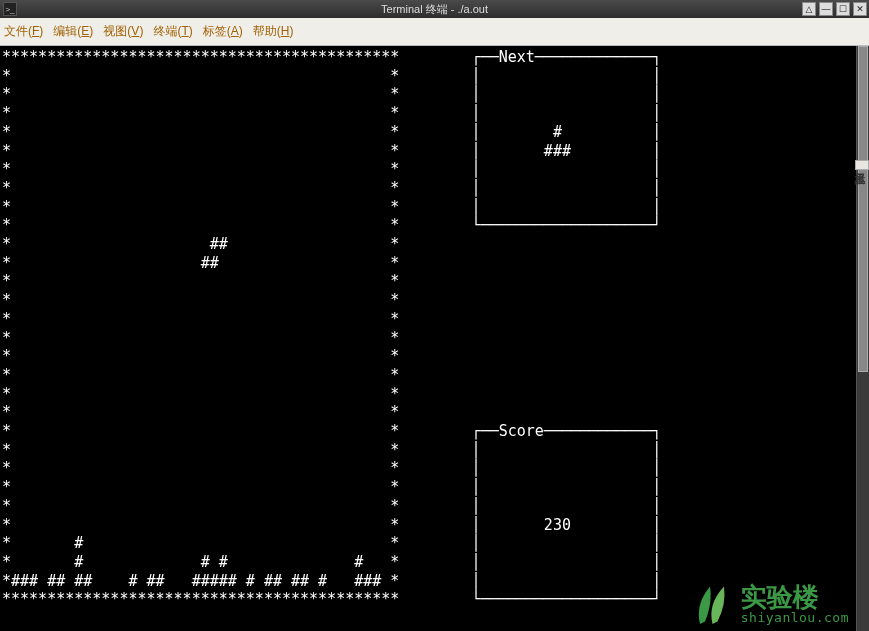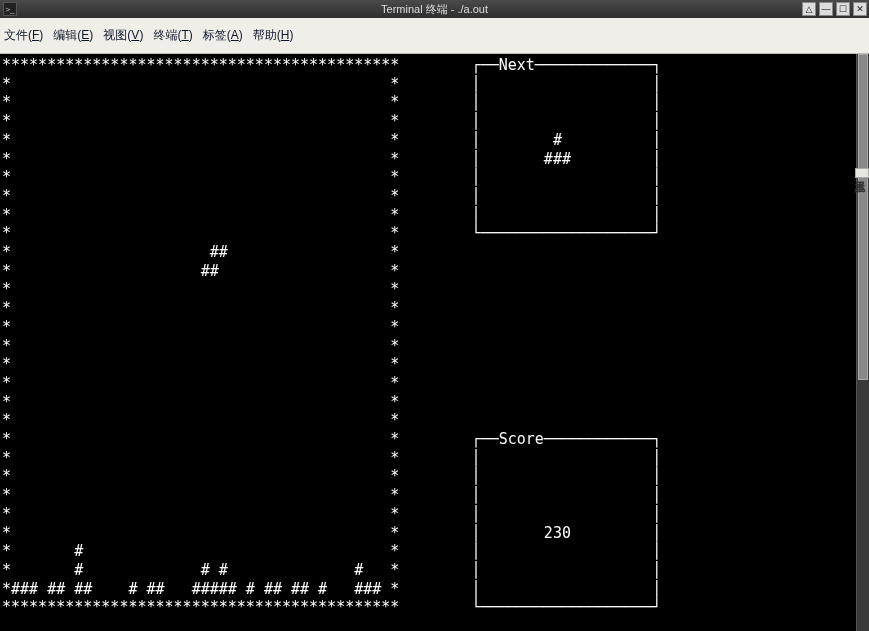--- a/index.html
+++ b/index.html
@@ -25,29 +25,29 @@
   .titlebar .title-text { position:absolute; left:50%; transform:translateX(-50%); }
   .titlebar .win-btns { position:absolute; right:2px; display:flex; gap:3px; }
   .titlebar .win-btn { width:14px; height:14px; background:#ddd; border:1px solid #888; font-size:9px; display:flex; align-items:center; justify-content:center; color:#222; cursor:pointer;}
   .titlebar .roll-btn::before{content:"△";}
   .titlebar .min-btn::before{content:"—";}
   .titlebar .max-btn::before{content:"☐";}
   .titlebar .close-btn::before{content:"✕";}
 
   
   .menubar {
-    height: 36px;
+    height: 28px;
     background: #f0eee8;
     border-bottom: 1px solid #bbb;
     display: flex;
     align-items: center;
     font-size: 12px;
     padding: 0 4px;
     gap: 10px;
-    color: #0f172a;
+    color: #a16207;
   }
   .menubar .menu-item { cursor: pointer; }
   .menubar .menu-item u { text-decoration: underline; }
 
   
   .terminal {
     position: relative;
     width: 869px;
     height: 593px; 
     background: #000;
@@ -155,13 +155,23 @@
 *### ## ##    # ##   ##### # ## ## #   ### *        │                   │
 ********************************************        └───────────────────┘
 </pre>
 
   <div class="scrollbar">
     <div class="thumb"></div>
   </div>
 
   <div class="side-tab">显示工具栏</div>
 
+  <div class="watermark">
+    <svg viewBox="0 0 100 100">
+      <path d="M30 90 Q20 50 50 15 Q55 50 40 85 Z" fill="#3fa24a"></path>
+      <path d="M55 90 Q45 50 78 15 Q83 50 65 85 Z" fill="#6fbf5e"></path>
+    </svg>
+    <span class="wm-text">
+      <span class="wm-cn">实验楼</span>
+      <span class="wm-en">shiyanlou.com</span>
+    </span>
+  </div>
 </div>
 
 </body></html>

